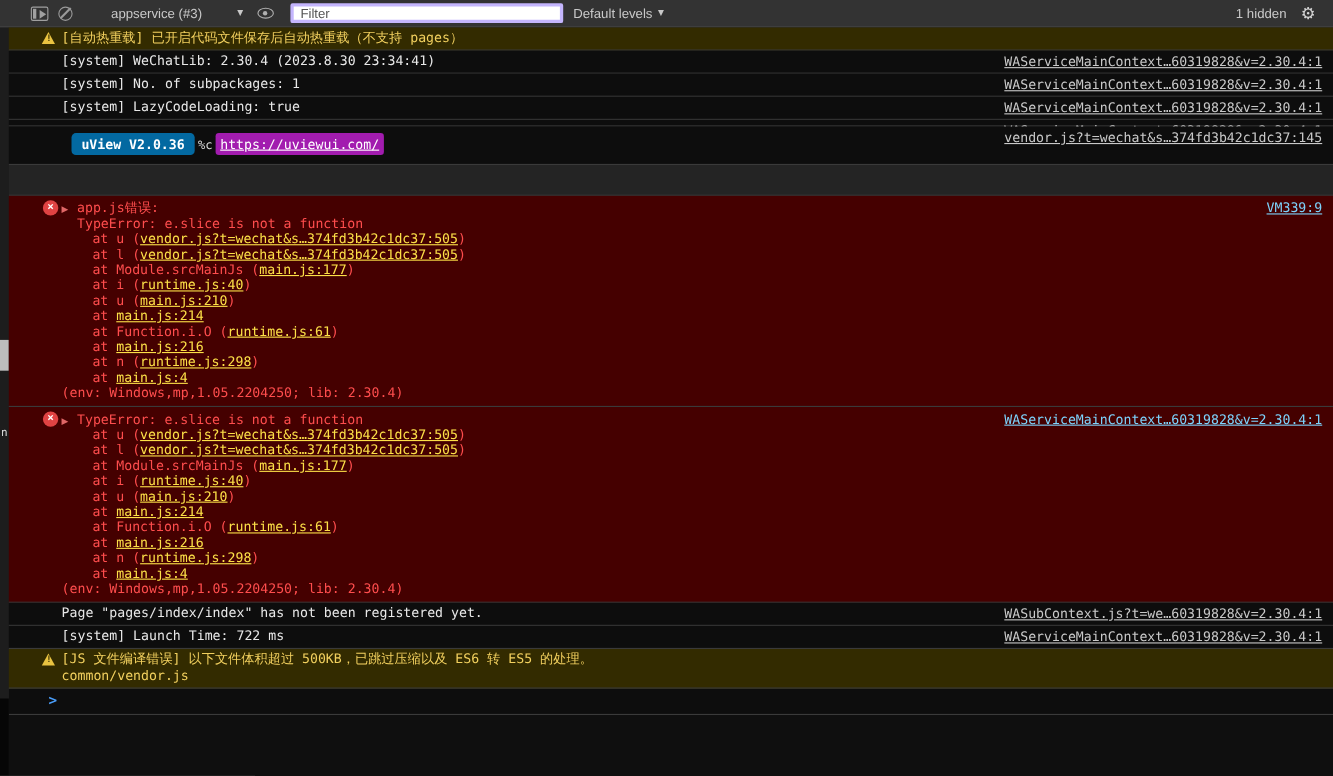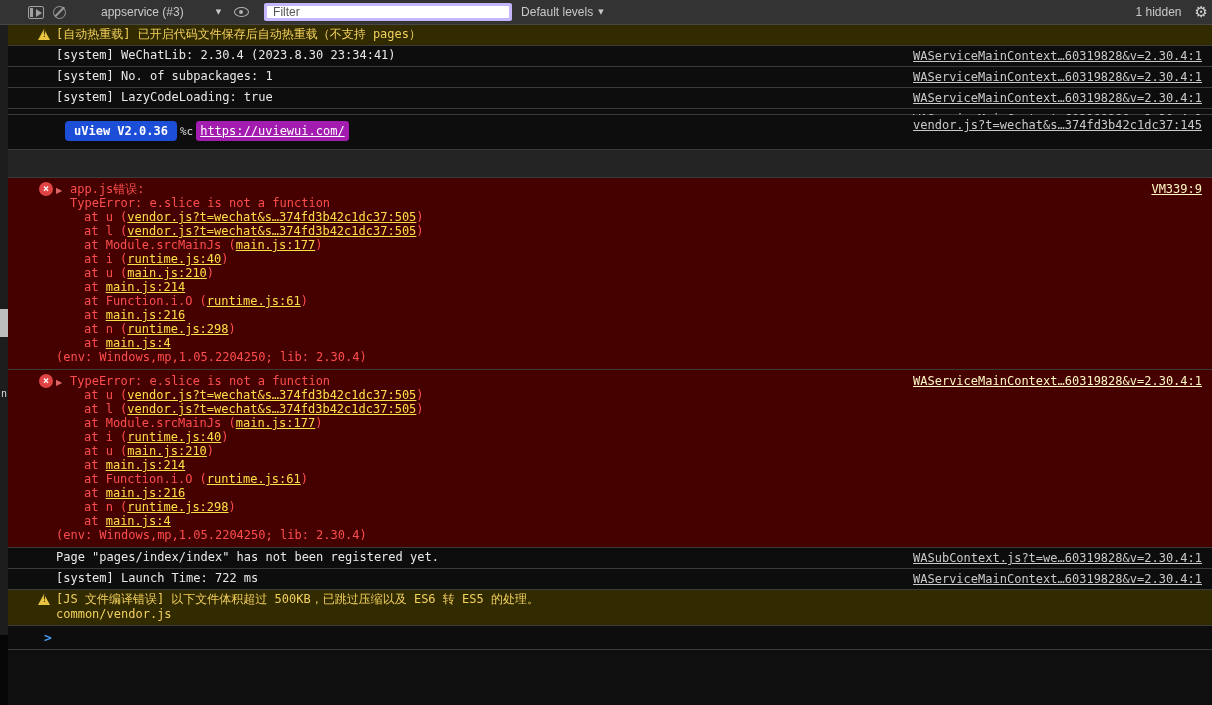--- a/index.html
+++ b/index.html
@@ -10,21 +10,21 @@
     font-family:"DejaVu Sans Mono", monospace;
     font-size:12px;
     display:flex; flex-direction:column;
   }
 
   
   .toolbar {
     flex:none; height:25px; background:#333333;
     border-bottom:1px solid #474747;
     display:flex; align-items:center; gap:9px;
-    padding:0 4px 0 28px;
+    padding:0 16px 0 28px;
     font-family:"Liberation Sans", sans-serif; font-size:12px; color:#c9c9c9;
   }
   .tb-icon { display:inline-block; cursor:pointer; flex:none; }
   .panel-icon { width:16px; height:13px; border:1px solid #a0a0a0; border-radius:2px; position:relative; }
   .panel-icon::before { content:""; position:absolute; left:1px; top:1px; bottom:1px; width:3px; background:#a0a0a0; }
   .panel-icon::after { content:""; position:absolute; left:7px; top:2px; width:0; height:0;
     border-left:6px solid #a0a0a0; border-top:4px solid transparent; border-bottom:4px solid transparent; }
   .clear-icon { width:13px; height:13px; border:1.5px solid #9a9a9a; border-radius:50%; position:relative; }
   .clear-icon::after { content:""; position:absolute; left:-1px; top:4.5px; width:13px; height:1.5px;
     background:#9a9a9a; transform:rotate(-45deg); }
@@ -55,36 +55,36 @@
   .msg {
     position:relative; background:#0d0d0d; border-bottom:1px solid #3a3a3a;
     padding:2px 8px 3px 48px; line-height:15px; color:#e8e8e8;
   }
   .msg.warn { background:#332b00; color:#f2d05e; }
   .warn-icon { position:absolute; left:30px; top:4px; width:0; height:0;
     border-left:6.5px solid transparent; border-right:6.5px solid transparent; border-bottom:11px solid #e9c341; }
   .warn-icon i { position:absolute; left:-2px; top:1px; font-style:normal; color:#332b00; font-size:8px; font-weight:bold; line-height:10px; }
 
   .msg.badge { padding:9px 8px 10px 57px; }
-  .uview-badge { background:#1d4ed8; color:#fff; padding:3px 9px; border-radius:4px; font-weight:bold; }
+  .uview-badge { background:#0369a1; color:#fff; padding:3px 9px; border-radius:4px; font-weight:bold; }
   .badge-mid { color:#ddd; margin:0 3px; font-size:11px; }
   .uview-link { background:#a21caf; color:#fff; padding:3px 4px; border-radius:3px; text-decoration:underline; cursor:pointer; }
 
   .msg.error { background:#450000; color:#ff4d4d; line-height:14px; padding-top:4px; padding-bottom:5px; }
   .err-icon { position:absolute; left:31px; top:4px; width:14px; height:14px; border-radius:50%;
     background:#e04343; color:#fff; font-size:10px; line-height:14px; text-align:center; font-weight:bold; }
   .err-header { position:relative; padding-left:14px; }
   .tri { position:absolute; left:0; top:2px; font-size:8px; color:#e06767; cursor:pointer; font-family:"DejaVu Sans", sans-serif; }
   .err-sub { padding-left:14px; }
   .stack-line { padding-left:28px; }
   .stack-link { color:#fde047; text-decoration:underline; cursor:pointer; }
   .env-line { padding-left:0; }
 
   .source { position:absolute; right:10px; top:3px; color:#c9c9c9; text-decoration:underline; cursor:pointer; white-space:nowrap; }
-  .msg.error .source { color:#fef9c3; top:4px; }
+  .msg.error .source { color:#7dd3fc; top:4px; }
 
   .msg-spacer { height:28px; background:#242424; border-bottom:1px solid #3a3a3a; }
 
   .prompt-line { flex:none; background:#0d0d0d; border-bottom:1px solid #3a3a3a; padding:4px 8px 4px 36px; cursor:text; }
   .prompt-chevron { color:#4a9df8; font-weight:bold; font-size:13px; }
   .empty-rest { flex:1; background:#0f0f0f; }
 </style>
 </head>
 <body>
 

